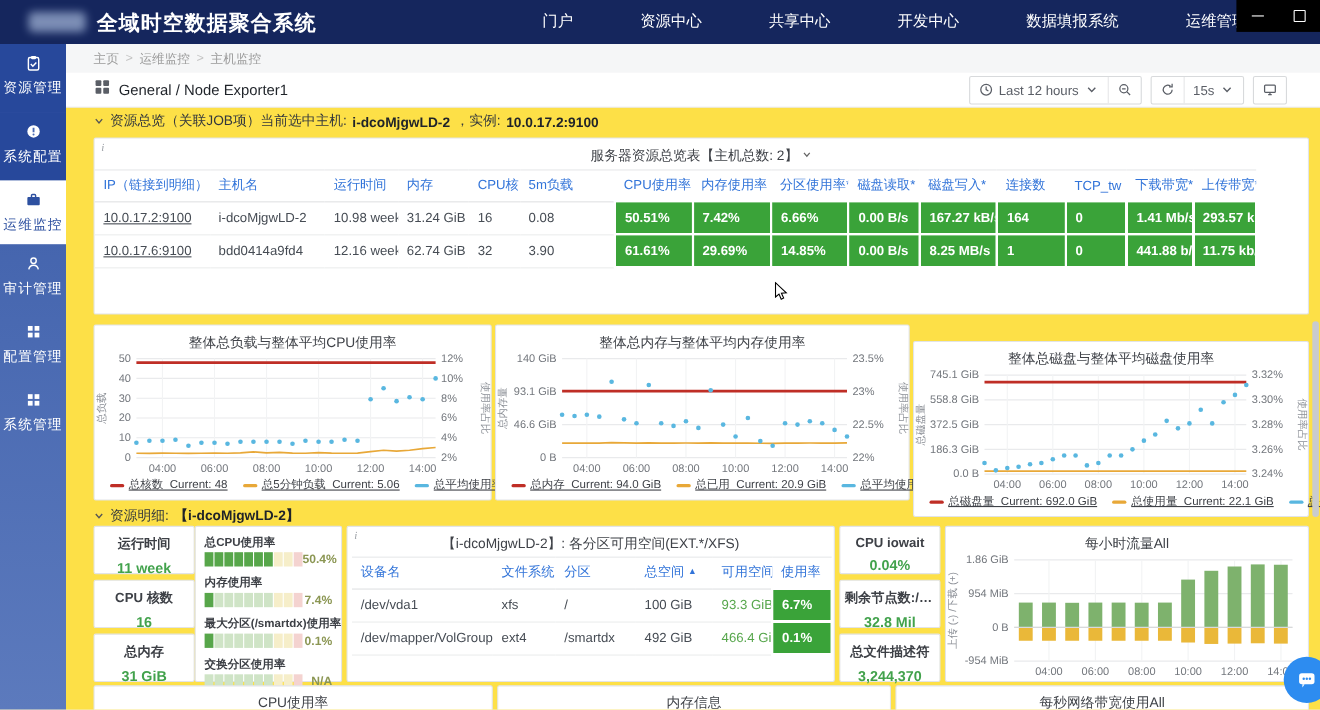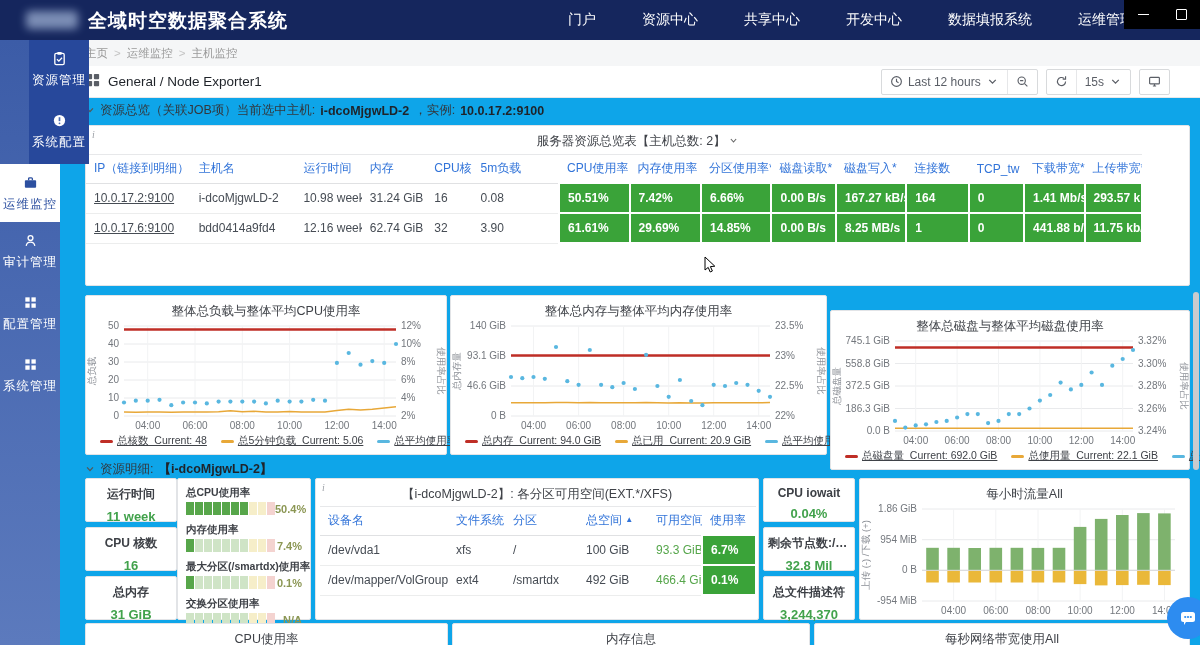--- a/index.html
+++ b/index.html
@@ -2,48 +2,48 @@
 <html><head>
 <meta charset="utf-8">
 <style>
   html,body{margin:0;padding:0;width:1200px;height:645px;overflow:hidden;
     font-family:"Liberation Sans","DejaVu Sans",sans-serif;background:#eff1f3;}
   
   #topbar{position:absolute;left:0;top:0;width:1200px;height:40px;background:#15265d;z-index:30;}
   #logo-blur{position:absolute;left:26px;top:11px;width:52px;height:18px;border-radius:4px;
     background:#8ea0c5;filter:blur(4px);opacity:.85;}
   #app-title{position:absolute;left:88px;top:8px;color:#fff;font-size:19px;font-weight:bold;letter-spacing:1px;}
-  #topnav{position:absolute;right:66px;top:0;height:40px;display:flex;align-items:center;gap:46px;}
+  #topnav{position:absolute;right:66px;top:0;height:40px;display:flex;align-items:center;gap:61px;}
   .nav-item{color:#fff;font-size:14px;cursor:pointer;white-space:nowrap;}
   #win-controls{position:absolute;right:0;top:0;width:76px;height:29px;background:#000;z-index:40;
     display:flex;align-items:center;justify-content:space-around;}
   .wc-min{width:11px;height:0;border-top:1.6px solid #fff;display:inline-block;}
   .wc-restore{width:9px;height:9px;border:1.4px solid #fff;border-radius:1px;display:inline-block;}
   
   #sidebar{position:absolute;left:0;top:40px;width:60px;height:605px;
     background:linear-gradient(180deg,#3c5ca7 0%,#4a6ab2 45%,#5c7abd 100%);z-index:20;}
   .side-item{width:60px;height:62px;text-align:center;padding-top:9px;box-sizing:border-box;cursor:pointer;color:#fff;}
   .side-item .lbl{display:block;font-size:12.5px;margin-top:5px;letter-spacing:1px;}
-  .side-item.dark{background:#27489b;margin-left:29px;}
+  .side-item.dark{background:#27489b;}
   .side-item.active{background:#fff;color:#2d50a0;height:58px;}
   .side-item svg{width:15px;height:15px;vertical-align:middle;}
   
   #breadcrumb{position:absolute;left:60px;top:40px;width:1140px;height:26px;background:#f5f6f7;
     display:flex;align-items:center;padding-left:25px;box-sizing:border-box;font-size:11.5px;color:#9a9a9a;gap:6px;}
   #breadcrumb .sep{color:#c3c3c3;}
   #toolbar{position:absolute;left:60px;top:66px;width:1140px;height:32px;background:#fff;border-bottom:1px solid #e7e8ea;
     display:flex;align-items:center;box-sizing:border-box;padding:0 30px 0 26px;}
   #dash-title{font-size:13.5px;color:#1f2329;margin-left:8px;}
   #toolbar-right{margin-left:auto;display:flex;align-items:center;gap:8px;}
   .tbtn-group{display:flex;border:1px solid #d8dadc;border-radius:2px;background:#fff;height:24px;}
   .tbtn{display:flex;align-items:center;gap:5px;padding:0 8px;font-size:12px;color:#5a5e66;cursor:pointer;border-left:1px solid #e6e7e9;}
   .tbtn:first-child{border-left:none;}
   .tbtn svg{width:13px;height:13px;}
   
-  #content{position:absolute;left:60px;top:98px;width:1140px;height:547px;background:#0ea5e9;overflow:hidden;}
+  #content{position:absolute;left:60px;top:98px;width:1140px;height:547px;background:#fde047;overflow:hidden;}
   .panel{position:absolute;background:#fff;border:1px solid #e2e4e7;border-radius:2px;box-sizing:border-box;}
   .ptitle{text-align:center;font-size:12.5px;font-weight:400;color:#3f4248;padding-top:7px;white-space:nowrap;overflow:hidden;}
   .info-i{position:absolute;left:6px;top:3px;font-size:10px;color:#9ea2a8;font-style:italic;font-family:"Liberation Serif",serif;}
   .sec-head{position:absolute;font-size:12.5px;color:#33373d;display:flex;align-items:center;gap:5px;}
   .sec-head b{color:#1f2329;}
   .chev svg{width:10px;height:10px;}
   
   table{border-collapse:collapse;table-layout:fixed;font-size:12px;color:#464c54;}
   th{color:#3274d9;font-weight:normal;text-align:left;padding:5px 4px 5px 8px;border-top:1px solid #e7e8ea;border-bottom:1px solid #e0e1e3;white-space:nowrap;overflow:hidden;}
   td{padding:4px 4px 4px 8px;border-bottom:1px solid #eceded;white-space:nowrap;overflow:hidden;height:20px;}

